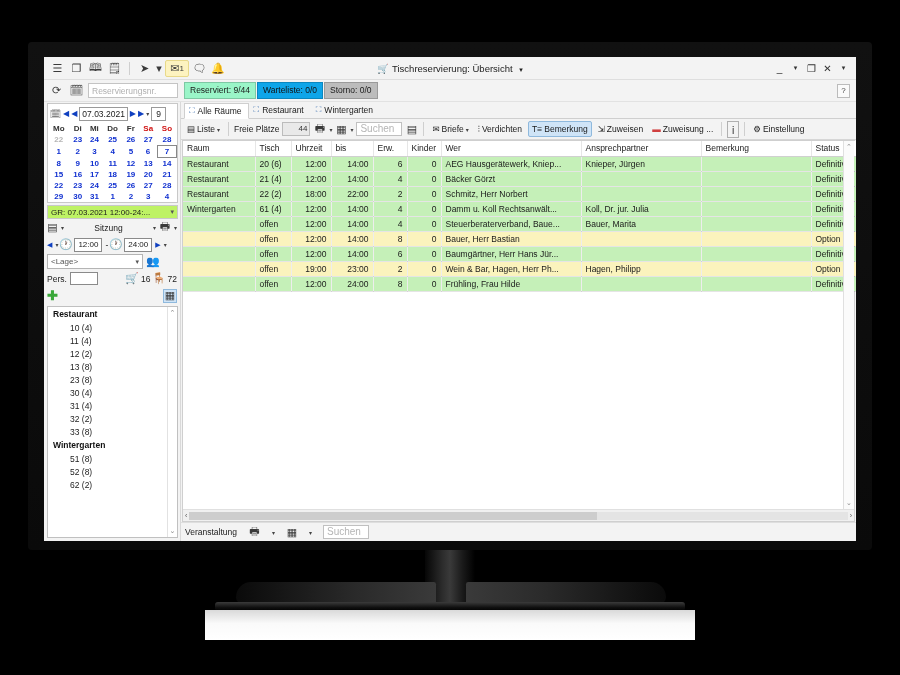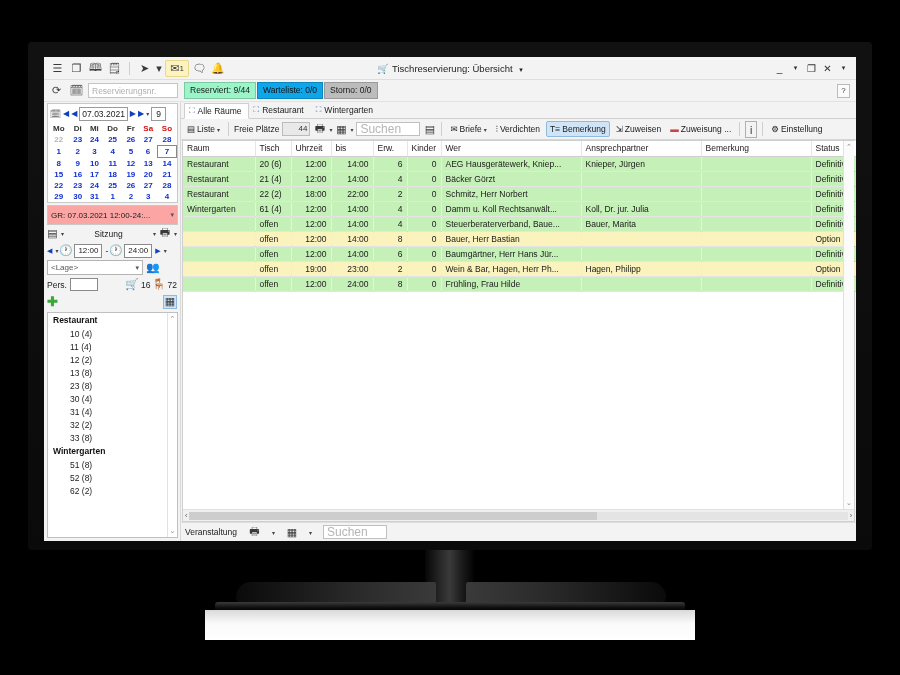--- a/index.html
+++ b/index.html
@@ -93,22 +93,22 @@
               line-height: 12px; }
   .wk-box { border: 1px solid #9a9a9a; background: #fff; font-size: 8.5px; width: 15px;
             text-align: center; line-height: 12px; }
   table.cg { border-collapse: collapse; width: 100%; font-size: 8px; }
   table.cg th { color: #333; font-weight: bold; padding: 1px 0; text-align: center; font-size: 8px; }
   table.cg th.we { color: #d01010; }
   table.cg td { text-align: center; padding: 1px 0; color: #1030d0; font-weight: bold; font-size: 8px; }
   table.cg td.dim { color: #b6b6b6; }
   table.cg td.sel { border: 1px solid #888; background: #fff; }
 
-  .gr-row { display: flex; align-items: center; border: 1px solid #c8c8c8; background: #fca5a5;
-            margin: 2px 2px 0 3px; height: 20px; font-size: 8px; padding-left: 3px; }
+  .gr-row { display: flex; align-items: center; border: 1px solid #c8c8c8; background: #bef264;
+            margin: 2px 2px 0 3px; height: 14px; font-size: 8px; padding-left: 3px; }
   .gr-row .cv { margin-left: auto; margin-right: 3px; color: #555; font-size: 7px; }
 
   .srow { display: flex; align-items: center; height: 17px; padding: 0 3px; gap: 3px; font-size: 8.5px; }
   .srow .spacer { flex: 1; }
   .caret { font-size: 6px; color: #444; }
   .time-in { border: 1px solid #8a8a8a; background: #fff; font-size: 8px; width: 28px;
              text-align: center; line-height: 12px; }
   .lage { border: 1px solid #b4b4b4; background: #fff; font-size: 8px; color: #555;
           padding: 0 3px; line-height: 13px; width: 96px; display: flex; align-items: center; }
   .lage .cv { margin-left: auto; font-size: 7px; }
@@ -135,21 +135,21 @@
   .rtab .gi { font-size: 8px; color: #4a7ab5; }
 
   .toolbar { display: flex; align-items: center; height: 21px; gap: 3px; padding: 0 3px;
              background: #f3f3f3; border-bottom: 1px solid #d6d6d6; font-size: 8.5px; }
   .tbtn { display: flex; align-items: center; gap: 2px; padding: 2px 3px; color: #1a1a1a;
           white-space: nowrap; }
   .tbtn.sel { background: #cfe4f7; border: 1px solid #8fb9dd; border-radius: 2px; }
   .vsep { width: 1px; height: 14px; background: #cfcfcf; margin: 0 2px; }
   .num-in { border: 1px solid #bcbcbc; background: #e9e9e9; width: 28px; font-size: 8px;
             text-align: right; padding-right: 2px; line-height: 12px; color: #333; }
-  .search-in { border: 1px solid #c0c0c0; background: #fff; width: 64px; font-size: 12px;
+  .search-in { border: 1px solid #c0c0c0; background: #fff; width: 46px; font-size: 10px;
                color: #b5b5b5; padding-left: 3px; line-height: 12px; }
 
   
   .grid-wrap { flex: 1; display: flex; flex-direction: column; background: #fff;
                border: 1px solid #cfcfcf; margin: 0 1px; min-height: 0; }
   .grid-scrollarea { flex: 1; display: flex; min-height: 0; }
   .grid-main { flex: 1; min-width: 0; display: flex; flex-direction: column; gap: 33px; }
   table.grid { border-collapse: collapse; width: 100%; table-layout: fixed; font-size: 8.5px; }
   table.grid th { background: #fff; border-right: 1px solid #e6e6e6; border-bottom: 1px solid #d0d0d0;
                   font-weight: normal; text-align: left; padding: 2px 4px; color: #222; height: 15px; }

